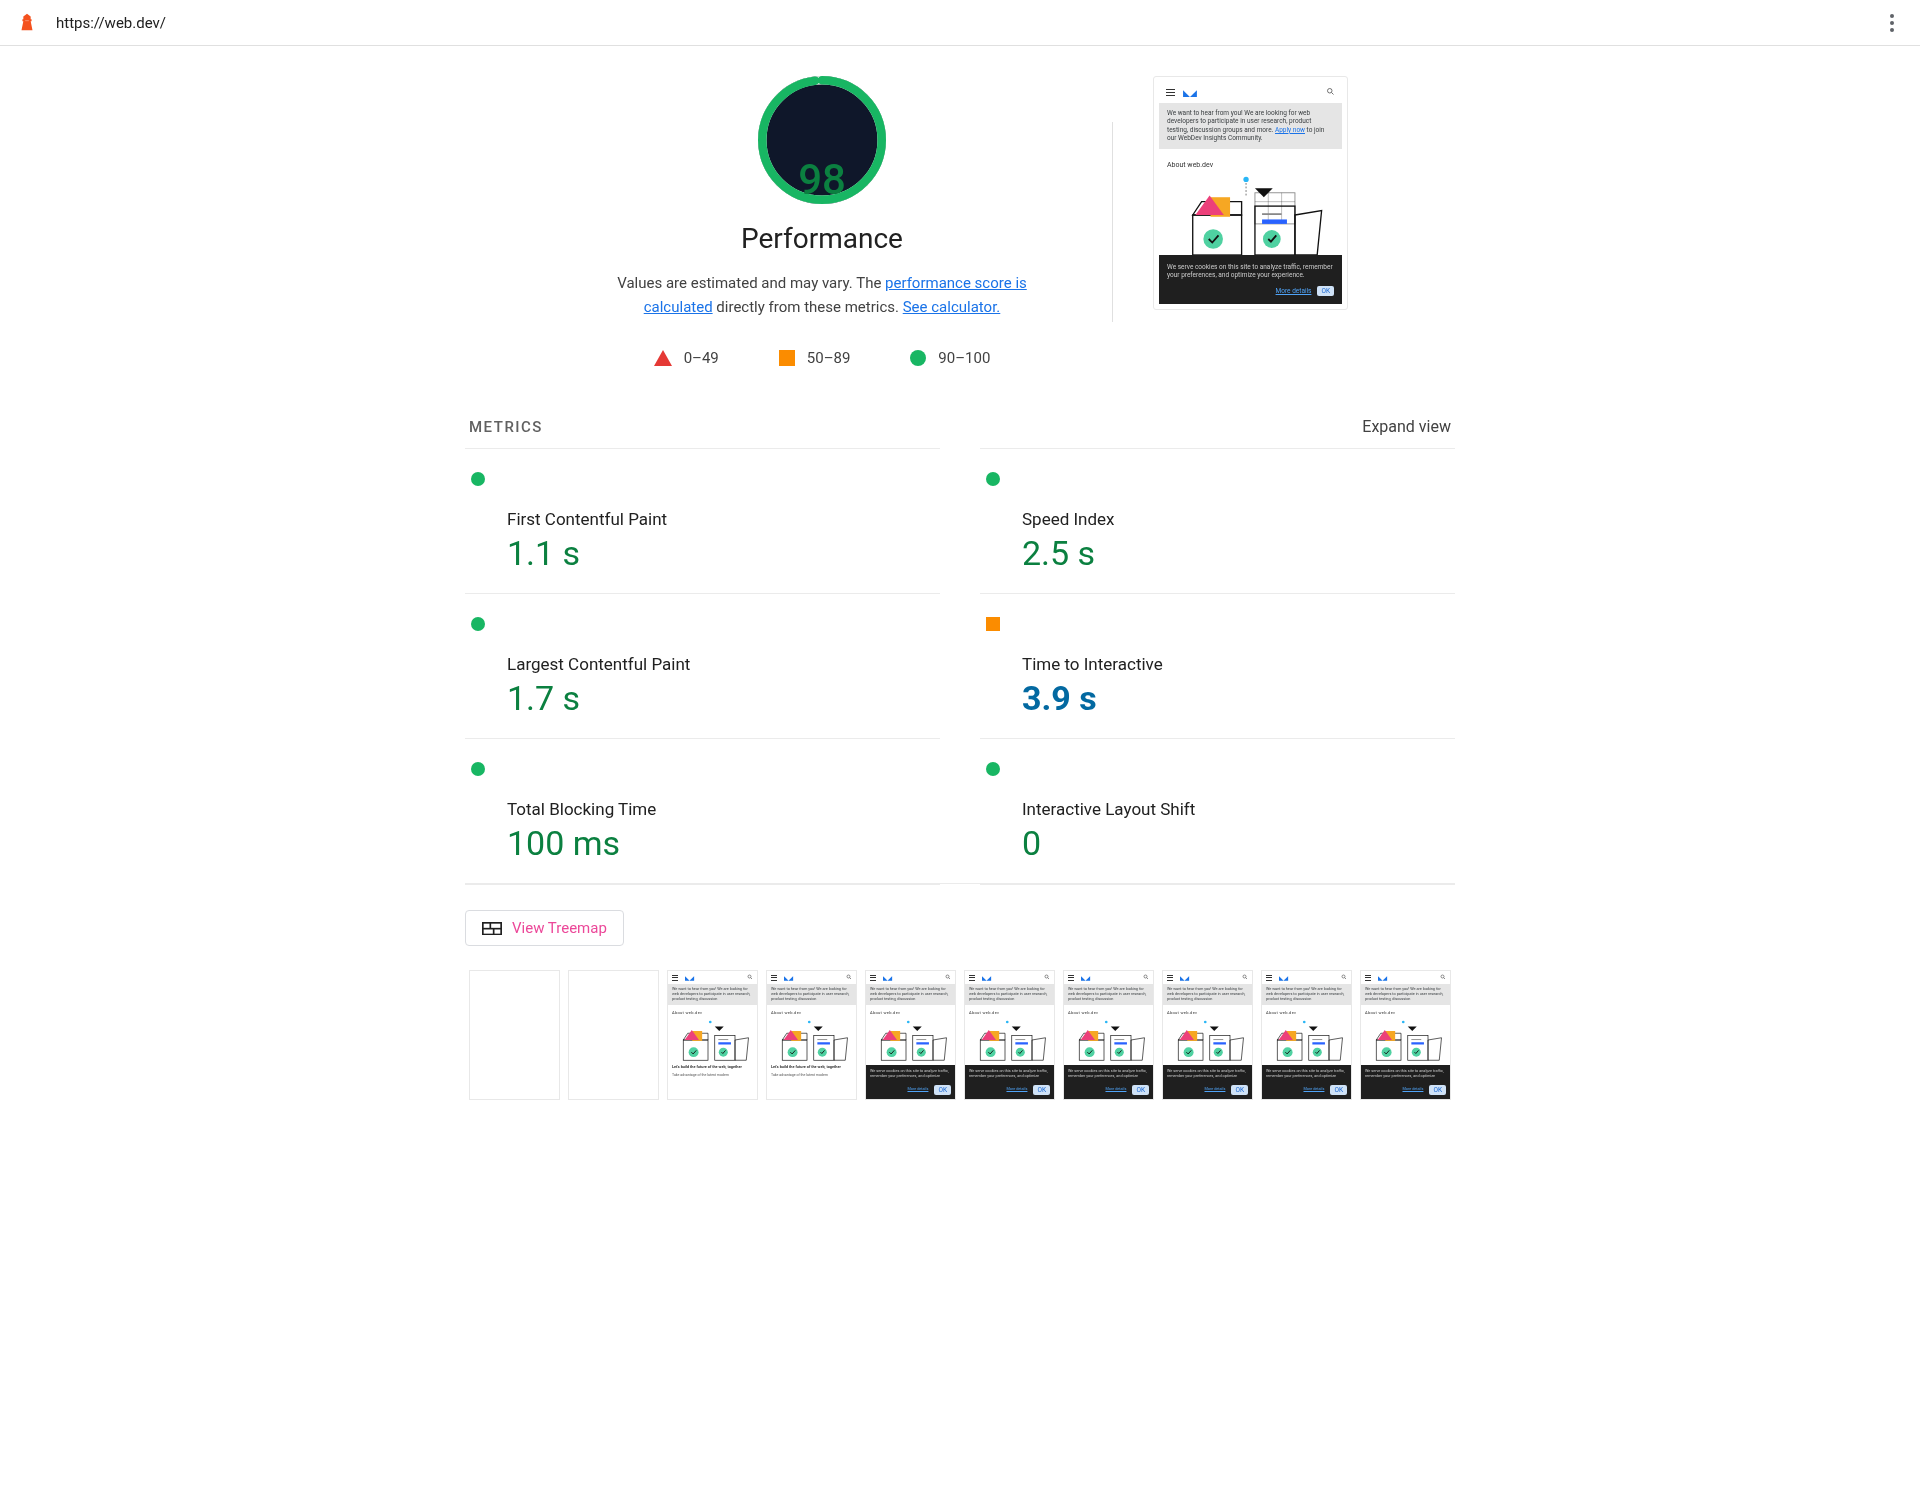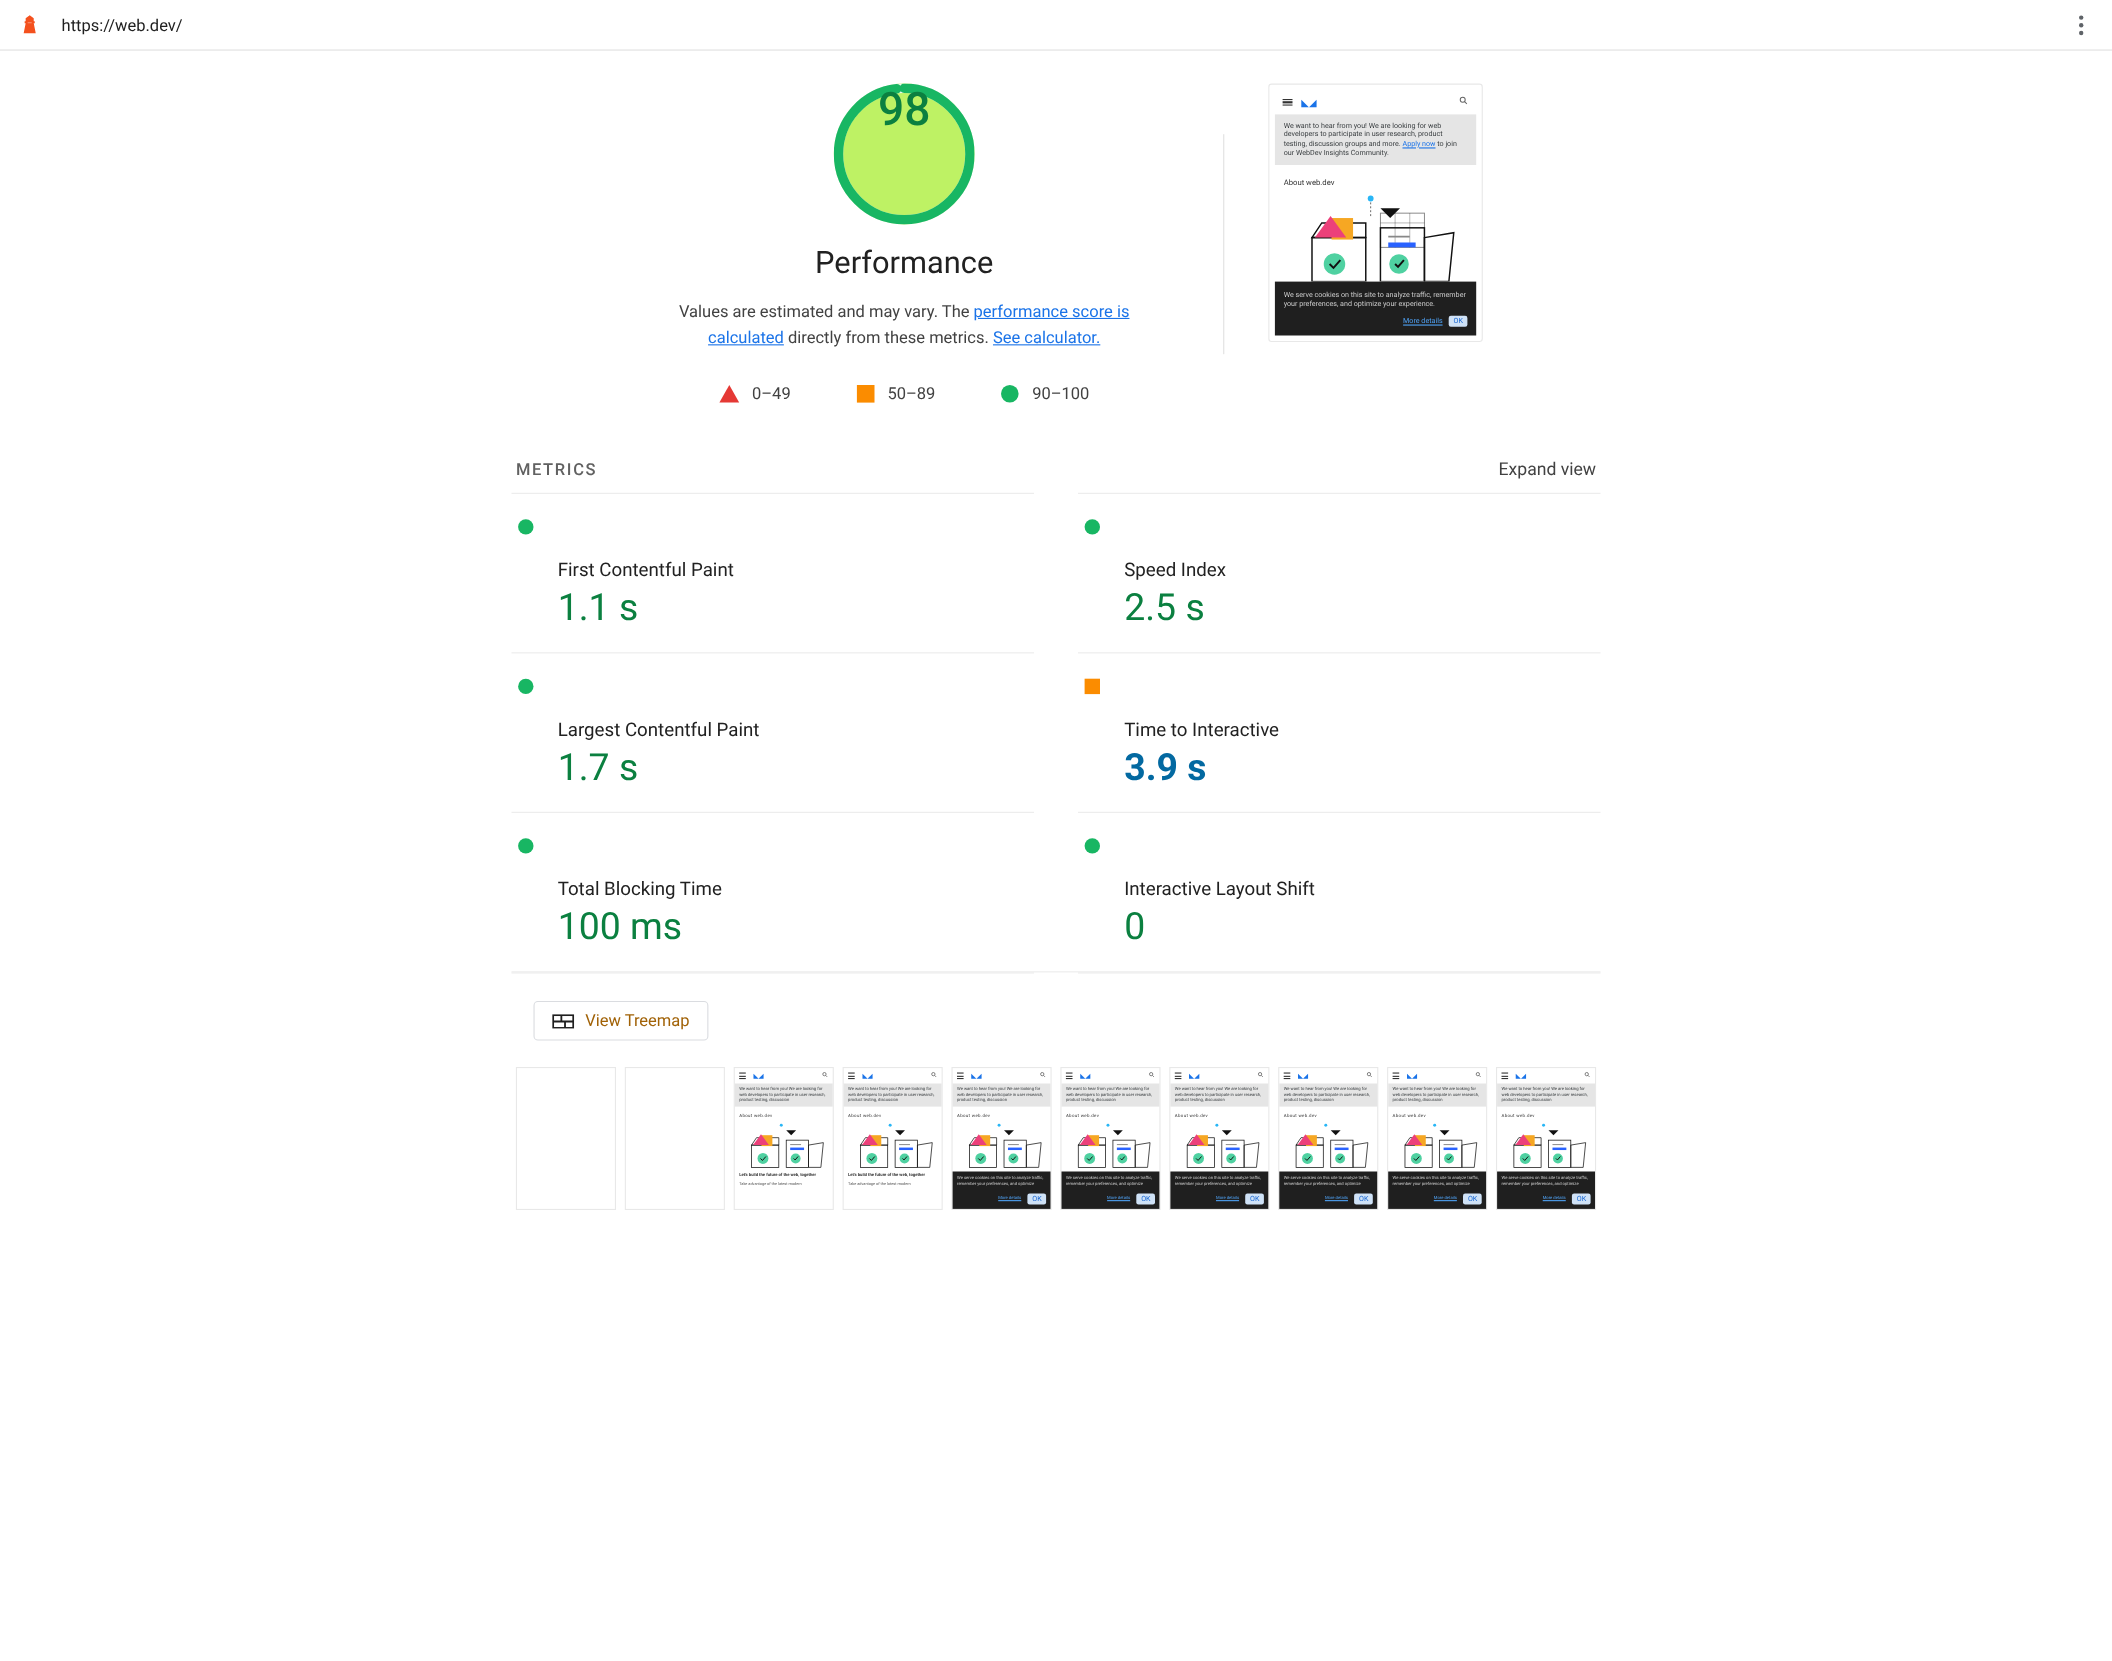--- a/index.html
+++ b/index.html
@@ -36,22 +36,22 @@
 }
 .score-section {
   flex: 0 0 auto;
   text-align: center;
   width: 500px;
   position: relative;
 }
 .gauge-wrap { display:flex; justify-content:center; margin-bottom: 18px; }
 .gauge {
   width: 128px; height: 128px; border-radius: 50%;
-  background: #bef264;
-  display:flex; align-items:flex-start; justify-content:center;
+  background: #0f172a;
+  display:flex; align-items:flex-end; justify-content:center;
   position: relative;
 }
 .gauge svg { position:absolute; inset:0; }
 .gauge-score { font-size: 42px; font-weight: 500; color: #0b8040; z-index:1; }
 .category-title { font-size: 28px; font-weight: 400; color: #212121; margin-bottom: 16px; }
 .score-desc {
   font-size: 15px; color: #424242; line-height: 1.6;
   padding: 0 40px;
 }
 .score-desc a { color: #1a73e8; text-decoration: underline; }
@@ -122,22 +122,22 @@
 .val-green { color:#0b8040; }
 .val-orange { color:#c5221f; }
 
 .val-orange { color:#0369a1;font-weight:bold; }
 .metrics-grid > .metric:nth-child(-n+2){ border-top:1px solid #ebebeb; }
 .post-border { border-top:1px solid #ebebeb; height:0; margin-bottom: 20px; }
 
 .treemap-btn {
   display:inline-flex; align-items:center; gap:10px;
   border:1px solid #dadce0; border-radius:4px;
-  padding: 8px 16px; font-size:15px; color:#a16207;
-  cursor:pointer; margin: 6px 0 24px 20px;
+  padding: 8px 16px; font-size:15px; color:#ec4899;
+  cursor:pointer; margin: 6px 0 24px 0;
 }
 .treemap-icon { width:20px; height:14px; }
 
 .filmstrip {
   display:flex; gap:8px; padding: 0 4px;
 }
 .thumb {
   flex:1; height: 130px; border:1px solid #e8e8e8;
   background:#fff;
 }

